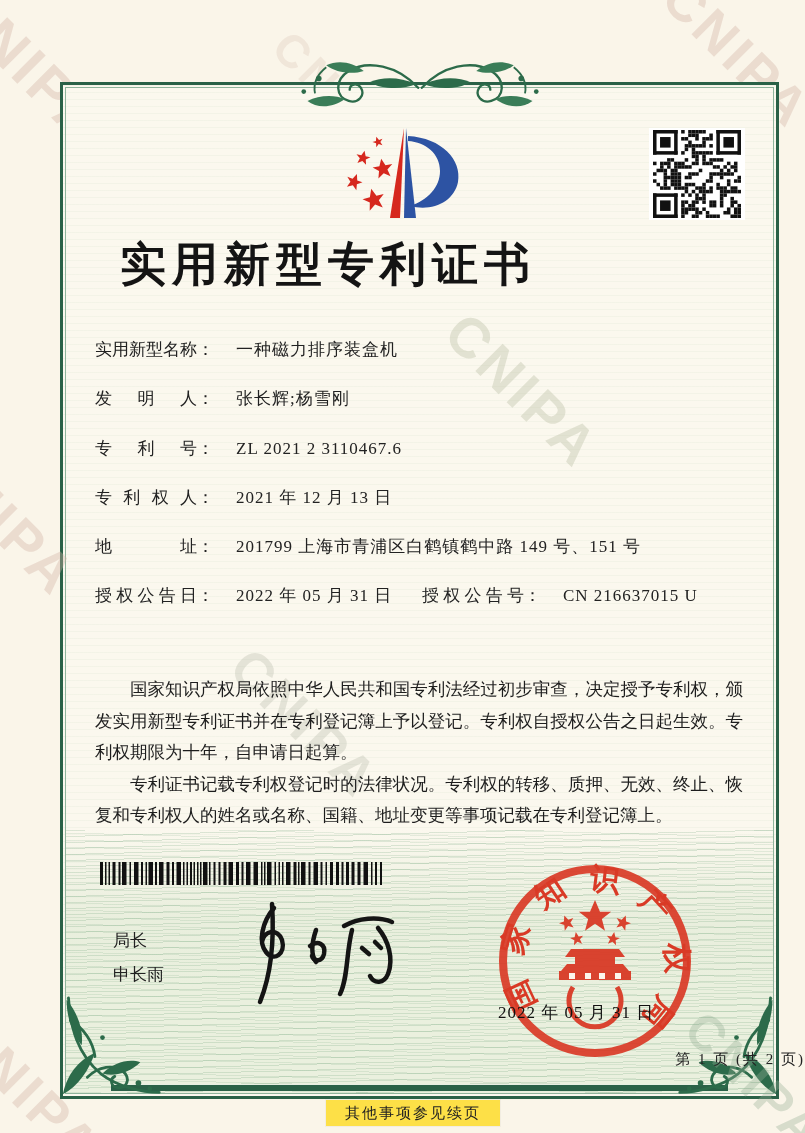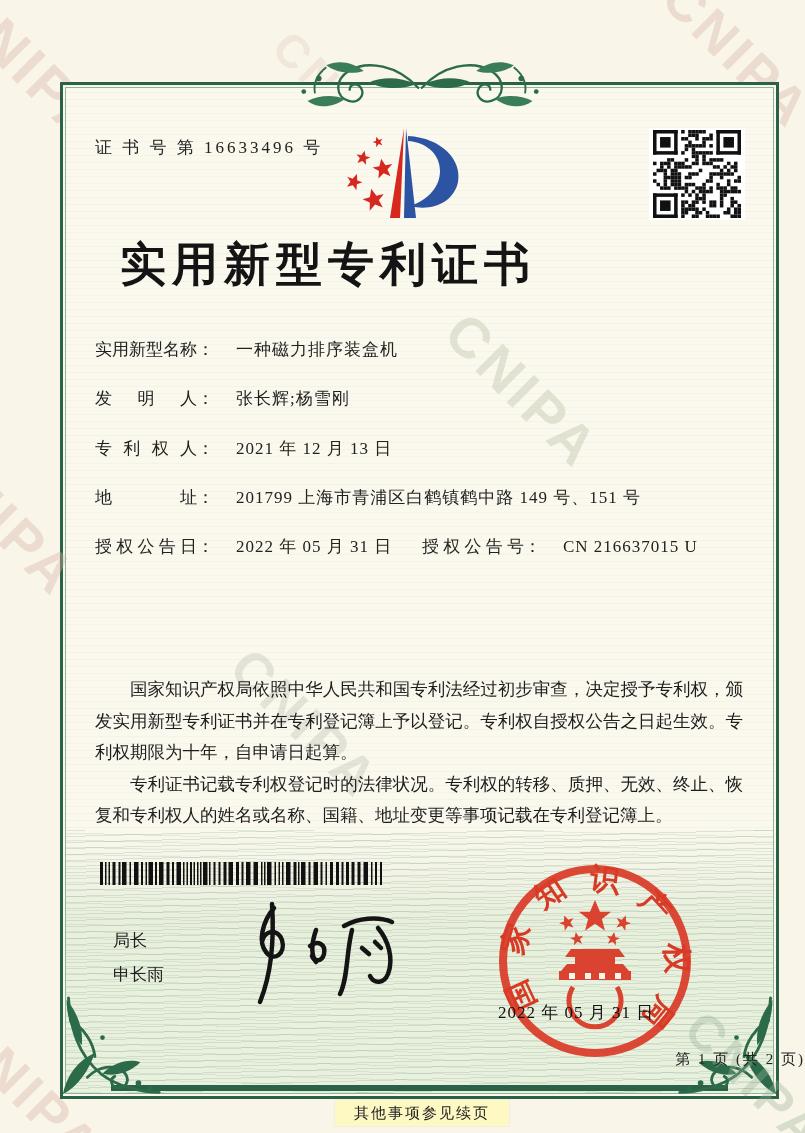--- a/index.html
+++ b/index.html
@@ -52,21 +52,21 @@
 
   .barcode{position:absolute;left:100px;top:862px;width:287px;height:23px;}
   .officer{position:absolute;left:113px;top:924px;font-size:17px;color:#222;line-height:34px;}
   .signature{position:absolute;left:228px;top:896px;width:172px;height:112px;}
 
   .seal{position:absolute;left:495px;top:861px;width:200px;height:200px;}
   .seal-date{position:absolute;left:498px;top:1001px;width:180px;font-size:17px;letter-spacing:1px;color:#111;}
 
   .page-footer{position:absolute;left:0;top:1050px;width:805px;text-align:right;
                font-size:15px;letter-spacing:2px;color:#222;}
-  .cont-note{position:absolute;left:335px;top:1100px;width:174px;height:26px;background:#fef9c3;
+  .cont-note{position:absolute;left:326px;top:1100px;width:174px;height:26px;background:#fde047;
              text-align:center;font-size:15px;letter-spacing:2px;line-height:26px;color:#222;z-index:5;
              box-shadow:0 0 0 1px rgba(0,0,0,0.03);}
 </style>
 </head>
 <body>
 
 <div class="page">
 
   <div class="wm pink" style="left:-18px;top:-28px;font-size:58px;">CNIPA</div>
   <div class="wm pink" style="left:694px;top:-34px;font-size:54px;">CNIPA</div>
@@ -125,21 +125,20 @@
         <path d="M46,82 C58,70 74,66 86,70 C76,80 60,86 46,82 Z"></path>
         <circle cx="84" cy="92" r="3"></circle>
           <circle cx="96" cy="98" r="2.5"></circle>
           <circle cx="46" cy="44" r="2.5"></circle>
       </g>
     </svg>
   </div>
 
   <div class="content">
 
-    <div class="cert-no">证 书 号 第 16633496 号</div>
 
     <svg class="logo" viewBox="0 0 134 102">
       <defs>
         <path id="star" d="M0,-10 L2.94,-3.1 L9.51,-3.1 L4.05,1.2 L5.88,8.1 L0,4 L-5.88,8.1 L-4.05,1.2 L-9.51,-3.1 L-2.94,-3.1 Z"></path>
       </defs>
       <path d="M66,4 L52,94 L62,94 Z" fill="#d6281e"></path>
       <path d="M68,4 L66,94 L78,94 Z" fill="#2d53a3"></path>
       <path d="M70,12 C104,14 124,36 120,58 C116,78 94,88 72,82 C90,76 102,63 102,47 C102,30 88,18 70,17 Z" fill="#2d53a3"></path>
       <g fill="#d6281e">
         <use href="#star" transform="translate(40,18) scale(0.55) rotate(-18)"></use>
@@ -383,20 +382,23 @@
     <div class="title">实用新型专利证书</div>
 
     <div class="fields">
       <div class="frow">
         <span class="flabel">实用新型名称</span><span>：</span><span class="fvalue">一种磁力排序装盒机</span>
       </div>
       <div class="frow">
         <span class="flabel">发明人</span><span>：</span><span class="fvalue">张长辉;杨雪刚</span>
       </div>
       <div class="frow">
+        <span class="flabel">专利号</span><span>：</span><span class="fvalue">ZL 2021 2 3110467.6</span>
+      </div>
+      <div class="frow">
         <span class="flabel">专利权人</span><span>：</span><span class="fvalue">2021 年 12 月 13 日</span>
       </div>
       <div class="frow">
         <span class="flabel">地址</span><span>：</span><span class="fvalue">201799 上海市青浦区白鹤镇鹤中路 149 号、151 号</span>
       </div>
       <div class="frow">
         <span class="flabel">授权公告日</span><span>：</span><span class="fvalue">2022 年 05 月 31 日</span>
         <span class="fgroup2">
           <span class="flabel">授权公告号</span><span>：</span><span class="fvalue">CN 216637015 U</span>
         </span>

